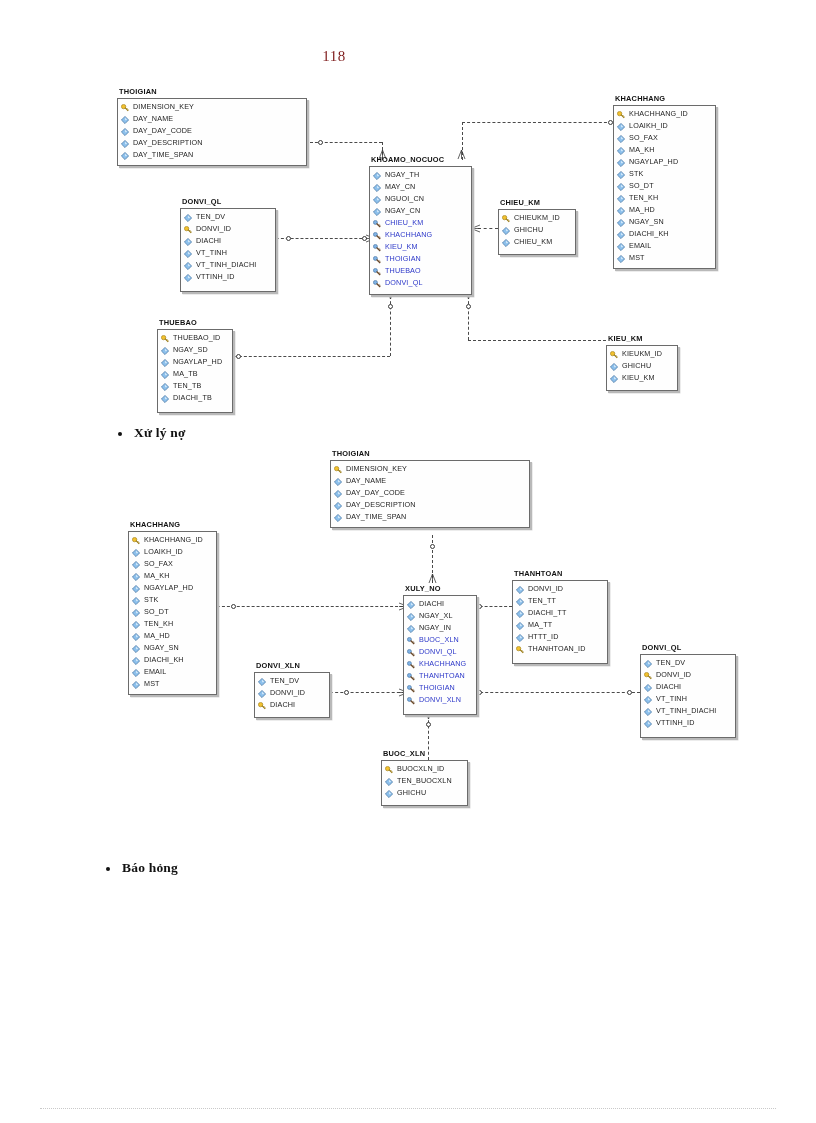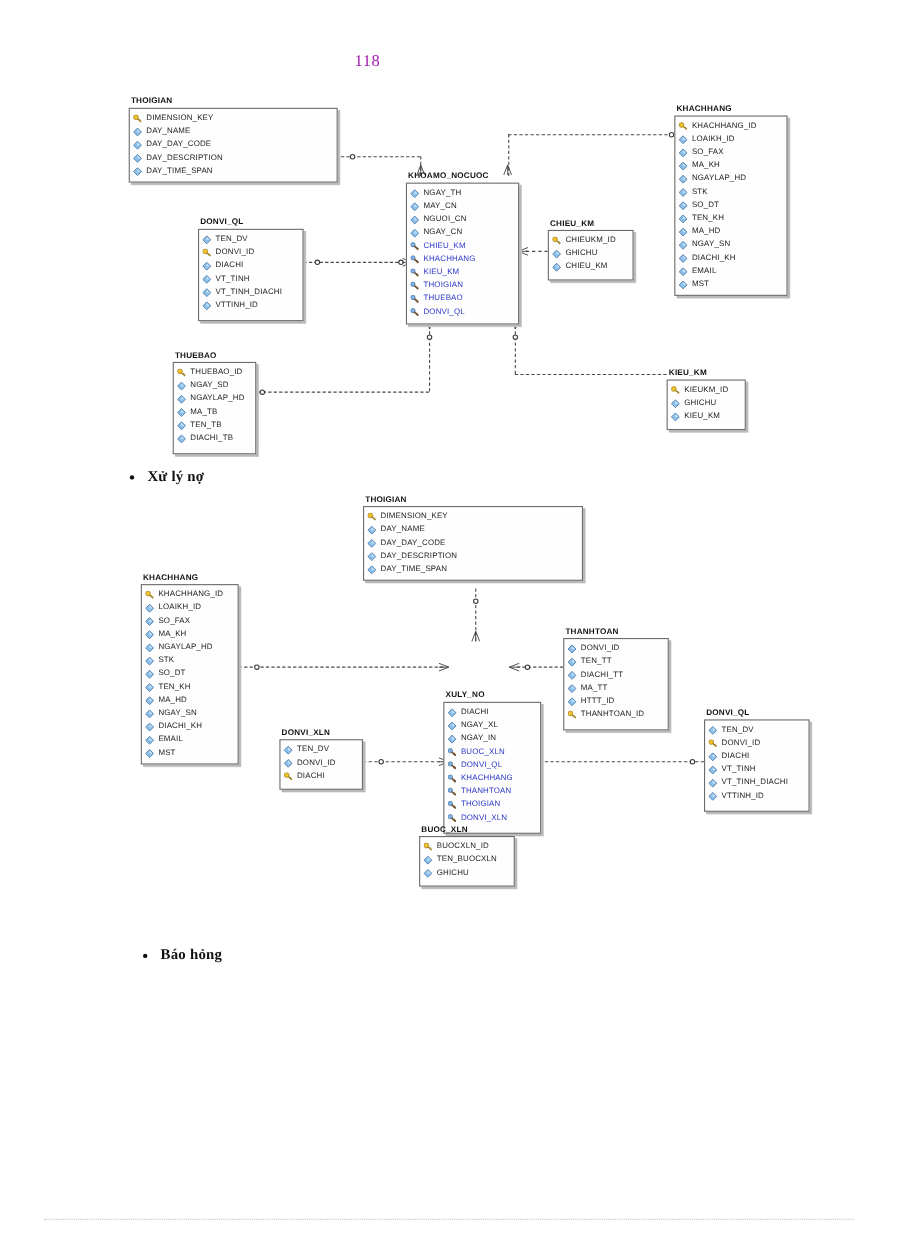--- a/index.html
+++ b/index.html
@@ -5,21 +5,21 @@
   html,body{margin:0;padding:0;background:#fff;}
   body{
     width:816px;height:1123px;position:relative;overflow:hidden;
     font-family:"Liberation Sans", sans-serif;
     color:#000;
   }
   .page{position:absolute;left:0;top:0;width:816px;height:1123px;}
 
   .page-number{
     position:absolute;left:0;top:48px;width:668px;text-align:center;
-    font-family:"Liberation Serif", serif;font-size:15px;color:#a21caf;
+    font-family:"Liberation Serif", serif;font-size:15px;color:#7f1d1d;
     letter-spacing:.5px;
   }
 
   
   .diagram{position:absolute;}
   .entity{position:absolute;}
   .entity .ent-title{
     position:absolute;left:2px;top:-11px;
     font-family:"Liberation Sans", sans-serif;
     font-size:7.4px;font-weight:bold;letter-spacing:.2px;
@@ -652,21 +652,21 @@
             </span><span>EMAIL</span></li>
           <li class=""><span class="fico">
               <svg width="8" height="8" viewBox="0 0 8 8">
                 <path d="M4 0.4 L7.6 4 L4 7.6 L0.4 4 Z" fill="#8cc0ec" stroke="#3f6e9e" stroke-width="0.7"></path>
                 <path d="M4 1.4 L6.4 4 L4 4.2 Z" fill="#cfe6f8"></path>
               </svg>
             </span><span>MST</span></li>
         </ul>
     </div>
 
-    <div class="entity" style="left:403px;top:155px;width:89px;height:120px;margin-top:43px;">
+    <div class="entity" style="left:403px;top:155px;width:74px;height:120px;">
       <div class="ent-box"></div>
       <div class="ent-title">XULY_NO</div>
       <ul>
           <li class=""><span class="fico">
               <svg width="8" height="8" viewBox="0 0 8 8">
                 <path d="M4 0.4 L7.6 4 L4 7.6 L0.4 4 Z" fill="#8cc0ec" stroke="#3f6e9e" stroke-width="0.7"></path>
                 <path d="M4 1.4 L6.4 4 L4 4.2 Z" fill="#cfe6f8"></path>
               </svg>
             </span><span>DIACHI</span></li>
           <li class=""><span class="fico">
@@ -856,18 +856,18 @@
           <li class=""><span class="fico">
               <svg width="8" height="8" viewBox="0 0 8 8">
                 <path d="M4 0.4 L7.6 4 L4 7.6 L0.4 4 Z" fill="#8cc0ec" stroke="#3f6e9e" stroke-width="0.7"></path>
                 <path d="M4 1.4 L6.4 4 L4 4.2 Z" fill="#cfe6f8"></path>
               </svg>
             </span><span>GHICHU</span></li>
         </ul>
     </div>
   </div>
 
-  <div class="bullet" style="left:130px;top:860px;">
+  <div class="bullet" style="left:106px;top:860px;">
     <span class="dot"></span><span class="btxt">Báo hỏng</span>
   </div>
 
   <div class="footrule"></div>
 </div>
 
 </body></html>

